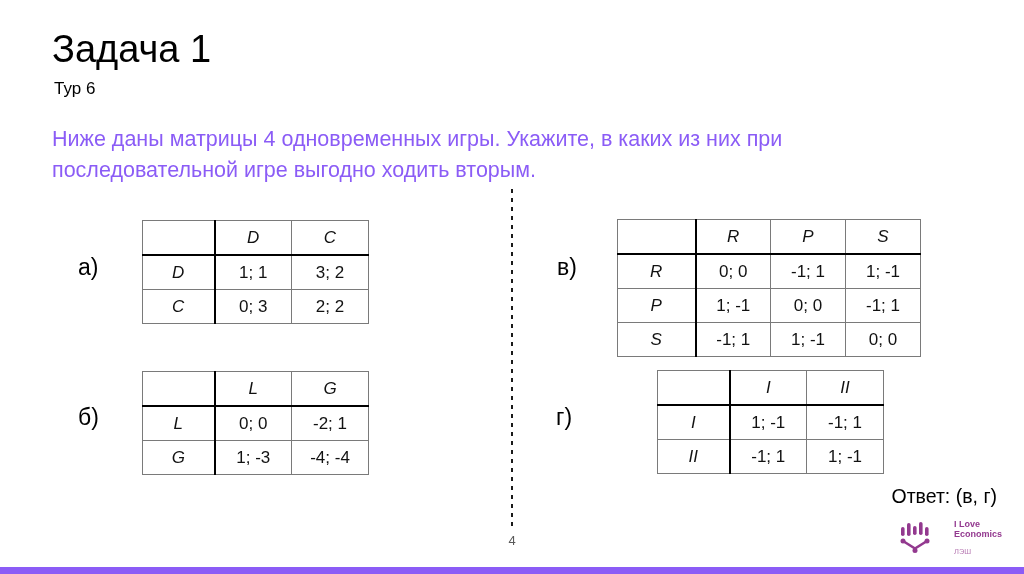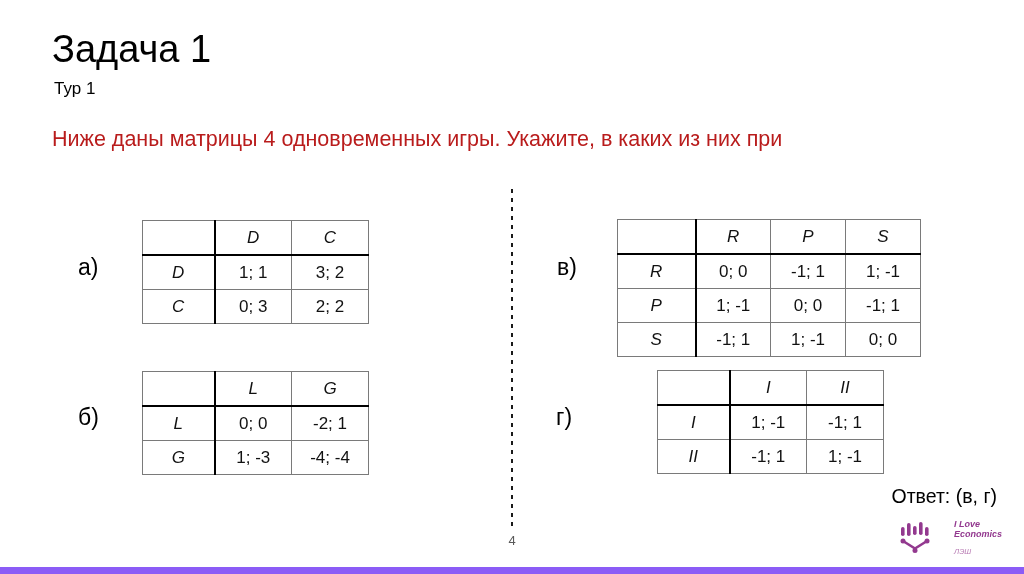--- a/index.html
+++ b/index.html
@@ -3,52 +3,53 @@
 <meta charset="utf-8">
 <style>
   html,body { margin:0; padding:0; background:#fff; }
   .slide {
     position:relative; width:1024px; height:574px; background:#ffffff;
     font-family:"Liberation Sans", sans-serif; color:#000;
     overflow:hidden; border-bottom:7px solid #8b5cf6; box-sizing:border-box;
   }
   .title { position:absolute; left:52px; top:28px; font-size:38px; color:#000; }
   .subtitle { position:absolute; left:54px; top:79px; font-size:17px; color:#000; }
-  .body-text { position:absolute; left:52px; top:124px; font-size:21.5px; line-height:31px; color:#b91c1c; }
+  .body-text { position:absolute; left:52px; top:124px; font-size:21.5px; line-height:31px; color:#8b5cf6; }
   .divider {
     position:absolute; left:511px; top:189px; width:2px; height:340px;
     background-image:repeating-linear-gradient(to bottom, #1a1a1a 0 4px, transparent 4px 9px);
   }
   .matrix-label { position:absolute; font-size:23px; color:#000; }
   .mtable { position:absolute; border-collapse:collapse; background:#fff; }
   .mtable td {
     border:1px solid #7a7a7a; padding:0; height:33px;
     text-align:center; vertical-align:middle;
     font-family:"Liberation Sans", sans-serif; font-size:17px; color:#111;
   }
   .mtable tr:first-child td { border-bottom:2.5px solid #000; }
   .mtable td:first-child { border-right:2.5px solid #000; }
   .hl { font-family:"Liberation Serif", serif; font-style:italic; font-size:20px; }
   .answer { position:absolute; right:27px; top:485px; font-size:19.5px; color:#000;margin-left:16px; }
   .page-number { position:absolute; left:492px; top:533px; width:40px; text-align:center; font-size:13px; color:#595959; }
-  .logo { position:absolute; right:22px; top:519px; display:flex; align-items:center; gap:22px;font-style:italic; }
+  .logo { position:absolute; right:22px; top:519px; display:flex; align-items:center; gap:22px; }
   .logo-text { line-height:10px; }
   .logo-line { font-size:9px; font-weight:bold; color:#93398f; }
   .logo-sub { font-size:7.5px; color:#b87cb4; margin-top:8px; }
 </style>
 </head>
 <body>
 
 <div class="slide">
 
   <div class="title">Задача 1</div>
-  <div class="subtitle">Тур 1</div>
+  <div class="subtitle">Тур 6</div>
 
   <div class="body-text">
     <div>Ниже даны матрицы 4 одновременных игры. Укажите, в каких из них при</div>
+    <div>последовательной игре выгодно ходить вторым.</div>
   </div>
 
   <div class="divider"></div>
 
   <div class="matrix-label" style="left:78px; top:254px;">а)</div>
   <table class="mtable" style="left:142px; top:220px;">
     <colgroup>
         <col style="width:72px">
         <col style="width:77px">
         <col style="width:77px">

